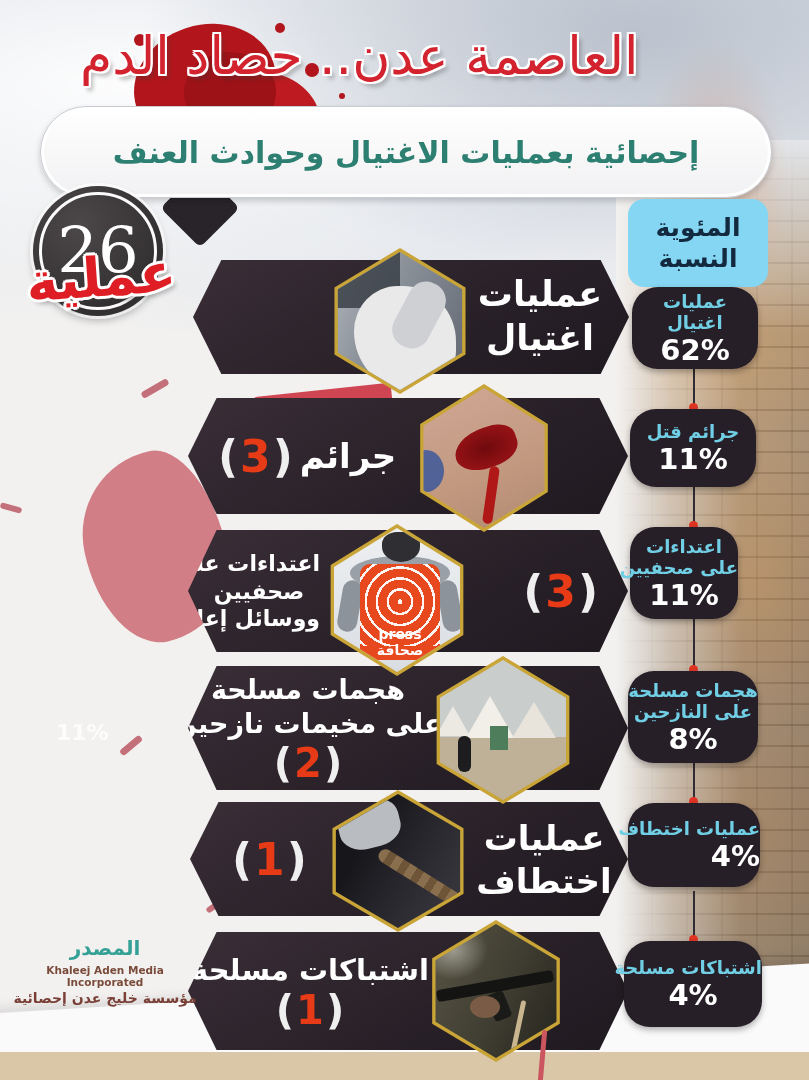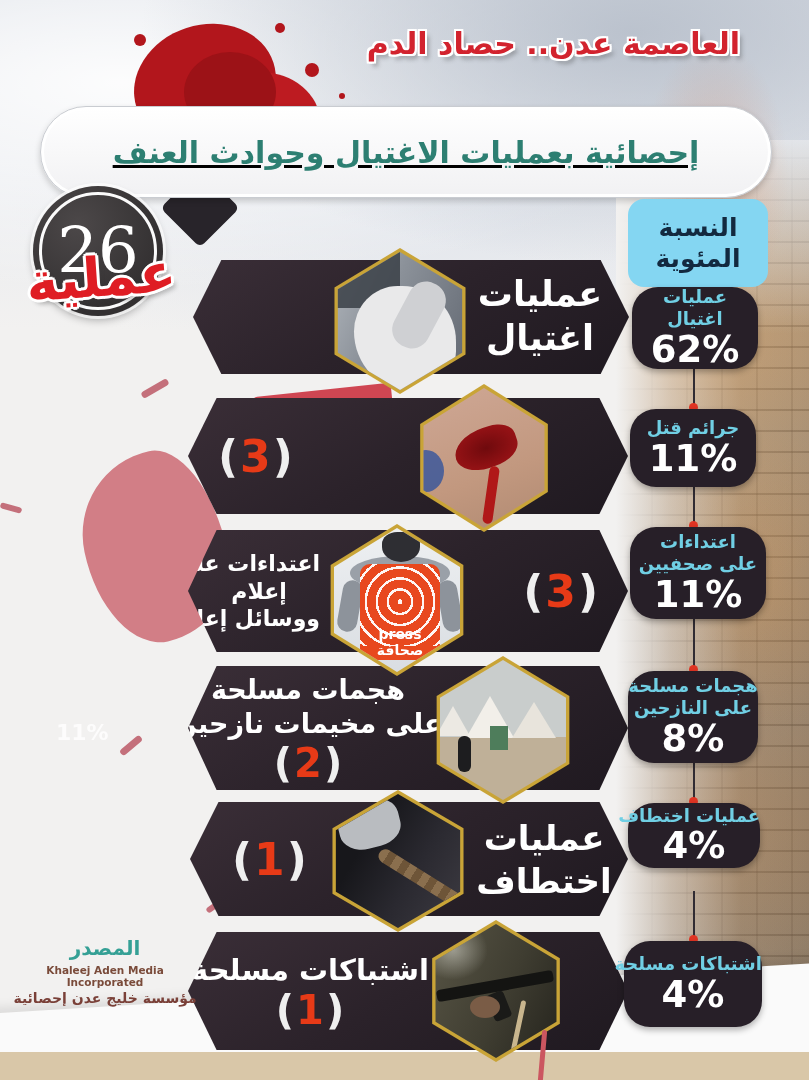--- a/index.html
+++ b/index.html
@@ -38,28 +38,28 @@
   .streak{position:absolute;background:#c4707b;border-radius:4px;z-index:2;}
   .ribbon{position:absolute;left:252px;top:390px;width:140px;height:22px;background:#cf4652;border-radius:6px;
     transform:rotate(-6deg);z-index:2;}
   .shard{position:absolute;left:172px;top:180px;width:56px;height:56px;background:#28242a;
     transform:rotate(45deg);z-index:2;border-radius:6px;}
   .watermark{position:absolute;left:56px;top:720px;font-size:22px;font-weight:bold;color:rgba(255,255,255,.8);z-index:2;}
   .drip{position:absolute;left:540px;top:1030px;width:5px;height:52px;background:#cb5660;border-radius:4px;
     transform:rotate(5deg);z-index:7;}
   
   .splat-title{position:absolute;left:110px;top:10px;width:240px;height:185px;z-index:4;}
-  .main-title{position:absolute;left:80px;top:26px;width:660px;z-index:5;text-align:right;direction:rtl;
-    white-space:nowrap;font-size:30px;font-weight:bold;color:#d2232e;
+  .main-title{position:absolute;left:80px;top:26px;width:660px;z-index:5;text-align:left;direction:rtl;
+    white-space:nowrap;font-size:52px;font-weight:normal;color:#d2232e;
     text-shadow:-2px 0 0 #fff,2px 0 0 #fff,0 -2px 0 #fff,0 2px 0 #fff,-2px -2px 0 #fff,2px 2px 0 #fff,
       -2px 2px 0 #fff,2px -2px 0 #fff,4px 5px 4px rgba(60,60,60,.35);}
   .subtitle{position:absolute;left:40px;top:106px;width:730px;height:90px;z-index:6;
     background:linear-gradient(180deg,#ffffff,#f1f1f3);border:1px solid #c9ccd1;border-radius:46px;
     box-shadow:0 3px 6px rgba(0,0,0,.18), inset 0 0 0 3px #fff;
-    display:flex;flex-direction:column;justify-content:center;text-align:center;direction:rtl;text-decoration:underline;}
+    display:flex;flex-direction:column;justify-content:center;text-align:center;direction:rtl;}
   .subtitle .l1{font-size:30px;font-weight:bold;color:#2d7f72;white-space:nowrap;}
   .subtitle .l2{font-size:28px;font-weight:bold;color:#2d7f72;}
   .badge-circle{position:absolute;left:33px;top:186px;width:130px;height:130px;border-radius:50%;z-index:6;
     background:radial-gradient(circle at 35% 30%,#4c4849,#333031 70%);box-shadow:0 0 0 3px rgba(255,255,255,.7),0 4px 8px rgba(0,0,0,.3);text-decoration:underline;}
   .badge-circle .ring{position:absolute;inset:6px;border:3px solid #fbfbfb;border-radius:50%;}
   .badge-circle .num{position:absolute;inset:0;display:flex;align-items:center;justify-content:center;
     font-family:"DejaVu Serif",serif;font-size:64px;color:#fff;}
   .badge-word{position:absolute;left:6px;top:246px;width:190px;z-index:7;text-align:center;direction:rtl;
     font-size:54px;font-weight:bold;color:#df1d24;transform:rotate(-4deg);
     text-shadow:-3px 0 0 #fff,3px 0 0 #fff,0 -3px 0 #fff,0 3px 0 #fff,-2px -2px 0 #fff,2px 2px 0 #fff,
@@ -141,26 +141,26 @@
   #hex6 .ph{background:linear-gradient(115deg,#5a5747 0%,#3f3d31 55%,#22211b 100%);}
   #hex6 .smoke{left:-6px;top:-4px;width:70px;height:60px;background:radial-gradient(rgba(220,220,210,.55),rgba(220,220,210,0) 70%);}
   #hex6 .body{left:12px;top:56px;width:118px;height:12px;background:#141412;border-radius:4px;transform:rotate(-10deg);}
   #hex6 .mag{left:66px;top:68px;width:18px;height:28px;background:#1a1a18;border-radius:4px;transform:rotate(-22deg);}
   #hex6 .hand{left:46px;top:72px;width:30px;height:22px;background:#7a5c46;border-radius:50%;}
   #hex6 .sling{left:92px;top:76px;width:5px;height:52px;background:#c9b68e;border-radius:3px;transform:rotate(12deg);}
   
   .pbubble{position:absolute;z-index:6;background:#271f28;border-radius:26px;color:#fff;text-align:center;
     display:flex;flex-direction:column;justify-content:center;gap:1px;box-shadow:0 3px 6px rgba(0,0,0,.3);}
   .plabel{color:#70cfe4;font-weight:bold;font-size:18px;line-height:1.2;direction:rtl;white-space:nowrap;}
-  .pval{font-size:37px;font-weight:bold;line-height:1.05;}
+  .pval{font-size:29px;font-weight:bold;line-height:1.05;}
   #b1{left:632px;top:287px;width:126px;height:82px;}
   #b2{left:630px;top:409px;width:126px;height:78px;}
-  #b3{left:630px;top:527px;width:136px;height:92px;}
+  #b3{left:630px;top:527px;width:108px;height:92px;border-radius:25px;}
   #b4{left:628px;top:671px;width:130px;height:92px;}
-  #b5{left:628px;top:803px;width:132px;height:65px;}
+  #b5{left:628px;top:803px;width:132px;height:84px;text-align:right;}
   #b6{left:624px;top:941px;width:138px;height:86px;}
   .cline{position:absolute;left:693px;width:2px;background:#312c33;z-index:4;}
   .cdot{position:absolute;left:689px;width:9px;height:9px;border-radius:50%;background:#e03423;z-index:5;}
   
   .logo{position:absolute;left:10px;top:936px;width:190px;z-index:7;text-align:center;direction:rtl;}
   .logo .src{font-size:20px;font-weight:bold;color:#35a095;}
   .logo .brand{font-size:37px;font-weight:bold;color:#3fa89d;letter-spacing:2px;line-height:1.1;}
   .logo .eng{font-size:10.5px;font-weight:bold;color:#7a4b3a;direction:ltr;margin-top:4px;}
   .logo .org{font-size:14px;font-weight:bold;color:#7a4038;margin-top:2px;}
 </style>
@@ -206,22 +206,22 @@
     <div class="l1">إحصائية بعمليات الاغتيال وحوادث العنف</div>
   </div>
 
   <div class="badge-circle">
     <div class="ring"></div>
     <div class="num">26</div>
   </div>
   <div class="badge-word">عملية</div>
 
   <div class="pct-header">
+    <div>المئوية</div>
     <div>النسبة</div>
-    <div>المئوية</div>
   </div>
 
   <div class="cline" style="top:367px;height:42px;"></div>
   <div class="cline" style="top:487px;height:40px;"></div>
   <div class="cline" style="top:619px;height:52px;"></div>
   <div class="cline" style="top:763px;height:40px;"></div>
   <div class="cline" style="top:891px;height:50px;"></div>
   <div class="cdot" style="top:403px;"></div>
   <div class="cdot" style="top:521px;"></div>
   <div class="cdot" style="top:665px;"></div>
@@ -231,27 +231,28 @@
   <div class="banner" id="r1">
     <div class="blabel">
       <div>عمليات</div>
       <div>اغتيال</div>
     </div>
   </div>
 
   <div class="banner" id="r2">
     <div class="count"><span class="paren">(</span><span class="num">3</span><span class="paren">)</span></div>
     <div class="blabel">
+      <div>جرائم</div>
     </div>
   </div>
 
   <div class="banner" id="r3">
     <div class="blabel">
       <div>اعتداءات على</div>
-      <div>إعلام</div>
+      <div>صحفيين</div>
       <div>ووسائل إعلام</div>
     </div>
     <div class="count"><span class="paren">(</span><span class="num">3</span><span class="paren">)</span></div>
   </div>
 
   <div class="banner" id="r4">
     <div class="lblock">
       <div class="blabel">
         <div>هجمات مسلحة</div>
         <div>على مخيمات نازحين</div>

